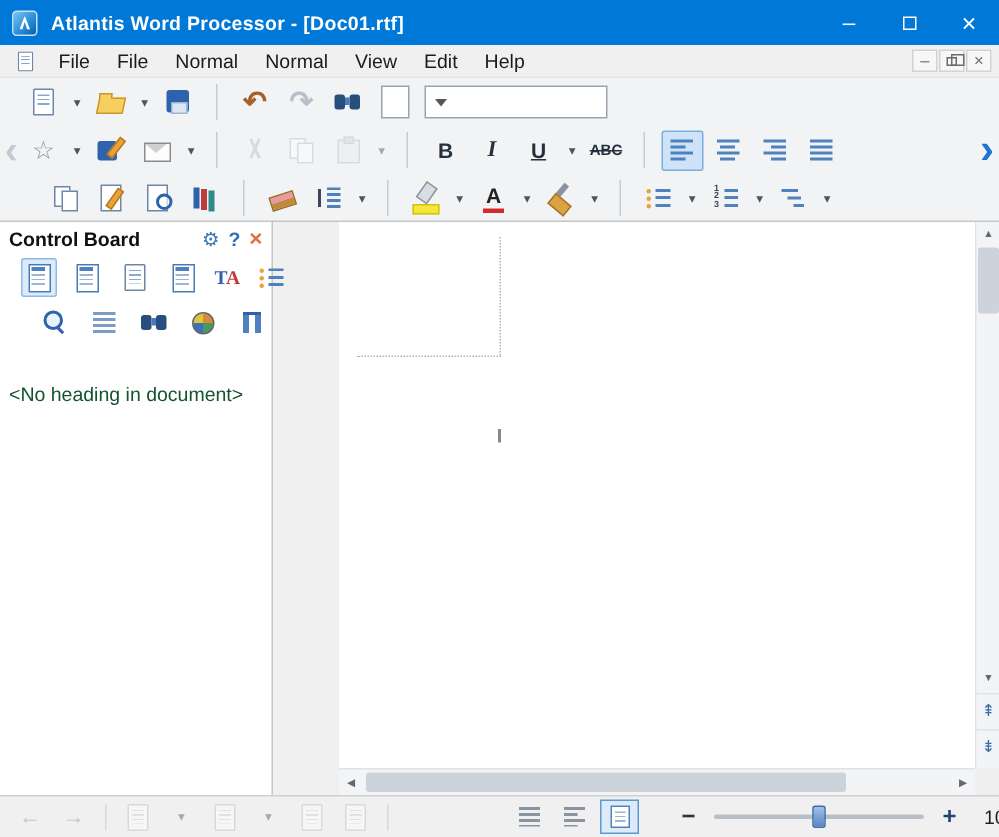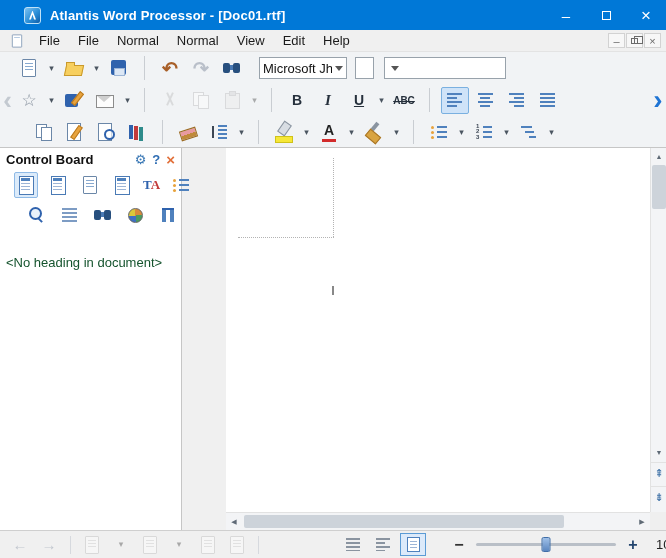--- a/index.html
+++ b/index.html
@@ -3,21 +3,21 @@
 <meta charset="utf-8">
 <style>
   html,body{margin:0;padding:0;background:#d8d8d8;}
   *{box-sizing:border-box;}
   .window{position:relative;width:666px;height:558px;background:#f0f0f0;
     font-family:"Liberation Sans",sans-serif;overflow:hidden;
     outline:1px solid #8a98a8;outline-offset:-1px;}
 
   
   .titlebar{position:absolute;left:0;top:0;right:0;height:30px;background:#0078d7;
-    color:#fff;display:flex;align-items:center;padding-left:24px;}
+    color:#fff;display:flex;align-items:center;padding-left:8px;}
   .app-icon{width:17px;height:17px;border-radius:3px;flex:none;
     background:linear-gradient(135deg,#7ec3f2 0%,#2b8fd8 55%,#0c5ca8 100%);
     border:1px solid #bfe2f8;position:relative;}
   .app-icon::after{content:"";position:absolute;left:4px;top:3px;width:7px;height:9px;
     background:#fff;clip-path:polygon(50% 0,100% 100%,72% 100%,50% 45%,28% 100%,0 100%);}
   .titlebar .title{font-size:13px;font-weight:700;margin-left:9px;letter-spacing:.2px;}
   .win-btns{margin-left:auto;display:flex;height:100%;}
   .win-btn{width:40px;height:100%;display:flex;align-items:center;justify-content:center;
     font-size:15px;line-height:1;cursor:default;}
   .max-sq{width:9px;height:9px;border:1px solid #fff;display:inline-block;}
@@ -279,24 +279,20 @@
       <div class="vsep-t"></div>
       <div class="tbtn">
           <span class="glyph g-undo">↶</span>
         </div>
       <div class="tbtn">
           <span class="glyph g-redo">↷</span>
         </div>
       <div class="tbtn">
           <span class="icn i-binoc"></span>
         </div>
-      <div class="combo font-combo">
-        <span class="combo-text">Microsoft Jh</span>
-        <span class="combo-arrow"></span>
-      </div>
       <div class="combo size-combo">
         <span class="combo-text">11</span>
         <span class="combo-arrow"></span>
       </div>
       <div class="combo style-combo">
         <span class="combo-arrow"></span>
       </div>
     </div>
 
     <div class="tb-row row2">

